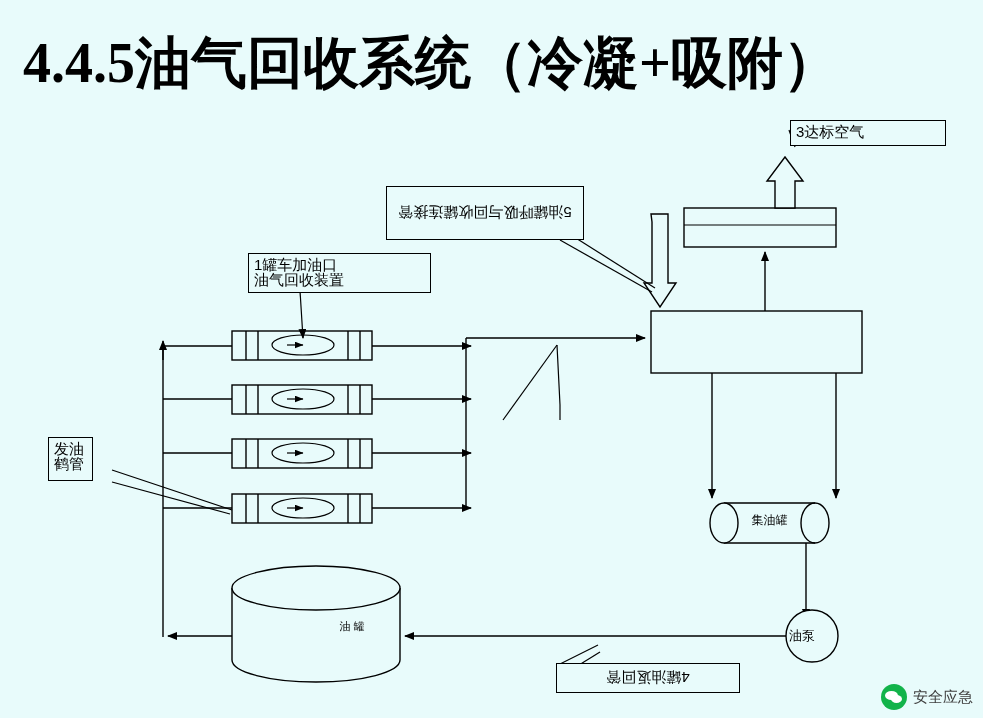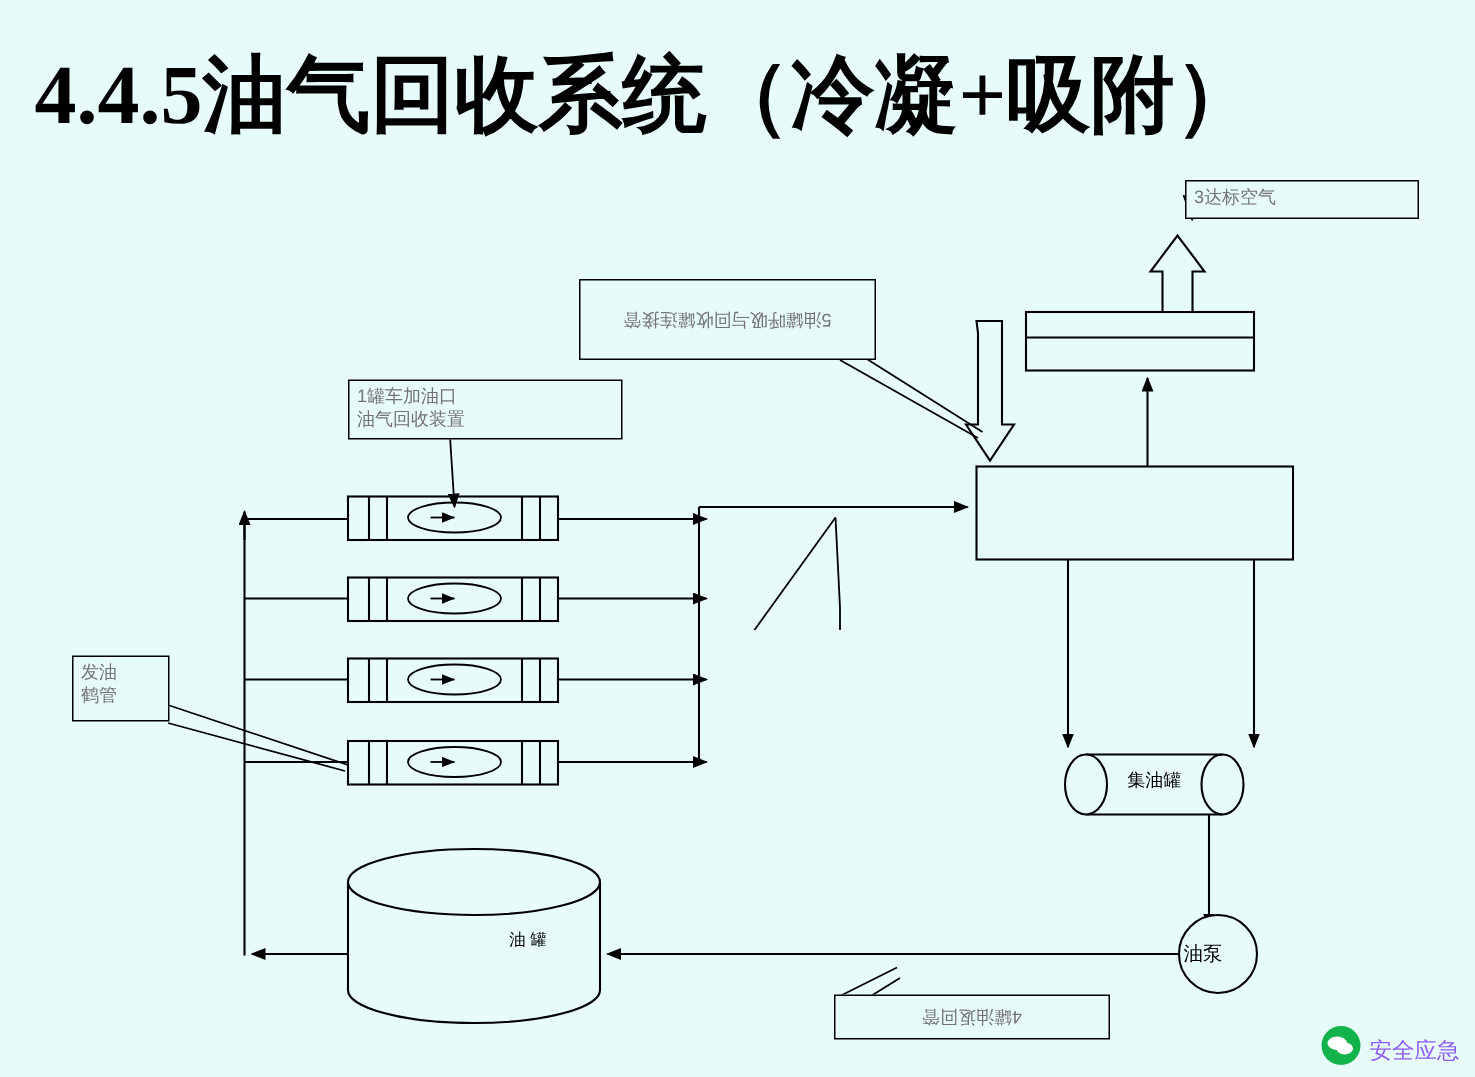--- a/index.html
+++ b/index.html
@@ -21,32 +21,32 @@
     color:#000;
     letter-spacing:0px;
     white-space:nowrap;
   }
   svg{position:absolute;left:0;top:0;}
   .box{
     position:absolute;
     background:#e8fbfb;
     border:1px solid #000;
     box-sizing:border-box;
-    font-size:12px;
-    color:#737373;
+    font-size:15px;
+    color:#000000;
     line-height:15px;
     padding:3px 5px;
     white-space:pre-line;
   }
   .flip{transform:rotate(180deg);}
   .centered{display:flex;align-items:center;justify-content:center;text-align:center;padding:0;}
   .wm{
     position:absolute;right:10px;bottom:8px;
-    display:flex;align-items:flex-end;gap:6px;
-    color:#8b5cf6;font-size:15px;
+    display:flex;align-items:center;gap:6px;
+    color:#404040;font-size:15px;
   }
   .wm-logo{
     width:26px;height:26px;border-radius:50%;
     background:#12b34a;position:relative;
     display:flex;align-items:center;justify-content:center;
   }
   .wm-logo:before{
     content:"";position:absolute;width:13px;height:9px;border-radius:50%;
     background:#fff;left:4px;top:7px;
   }
@@ -179,29 +179,29 @@
 
     <path d="M112,470 L232,510" stroke="#000" stroke-width="1.2" fill="none"></path>
     <path d="M112,482 L230,514" stroke="#000" stroke-width="1.2" fill="none"></path>
 
     <path d="M558,665 L598,645" stroke="#000" stroke-width="1.2" fill="none"></path>
     <path d="M558,678 L600,652" stroke="#000" stroke-width="1.2" fill="none"></path>
 
     <path d="M795,147 L789,130" stroke="#000" stroke-width="1.2" fill="none"></path>
   </svg>
 
-  <div class="box" style="left:232px;top:253px;width:183px;height:40px;">1罐车加油口
+  <div class="box" style="left:248px;top:253px;width:183px;height:40px;">1罐车加油口
 油气回收装置</div>
 
 
   <div class="box" style="left:790px;top:120px;width:156px;height:26px;">3达标空气</div>
 
   <div class="box flip centered" style="left:386px;top:186px;width:198px;height:54px;">5油罐呼吸与回收罐连接管</div>
 
-  <div class="box" style="left:48px;top:437px;width:65px;height:44px;">发油
+  <div class="box" style="left:48px;top:437px;width:45px;height:44px;">发油
 鹤管</div>
 
   <div class="box flip centered" style="left:556px;top:663px;width:184px;height:30px;">4罐油返回管</div>
 
 
 
   <div style="position:absolute;left:724px;top:505px;width:91px;height:30px;display:flex;align-items:center;justify-content:center;font-size:12px;">集油罐</div>
 
   <div style="position:absolute;left:786px;top:624px;width:32px;height:24px;display:flex;align-items:center;justify-content:center;font-size:13px;">油泵</div>
 

